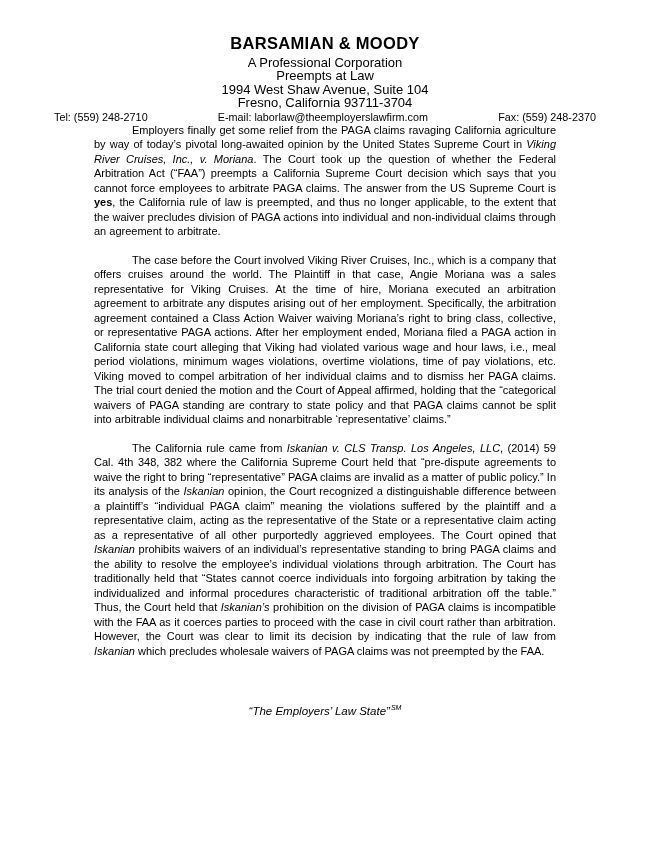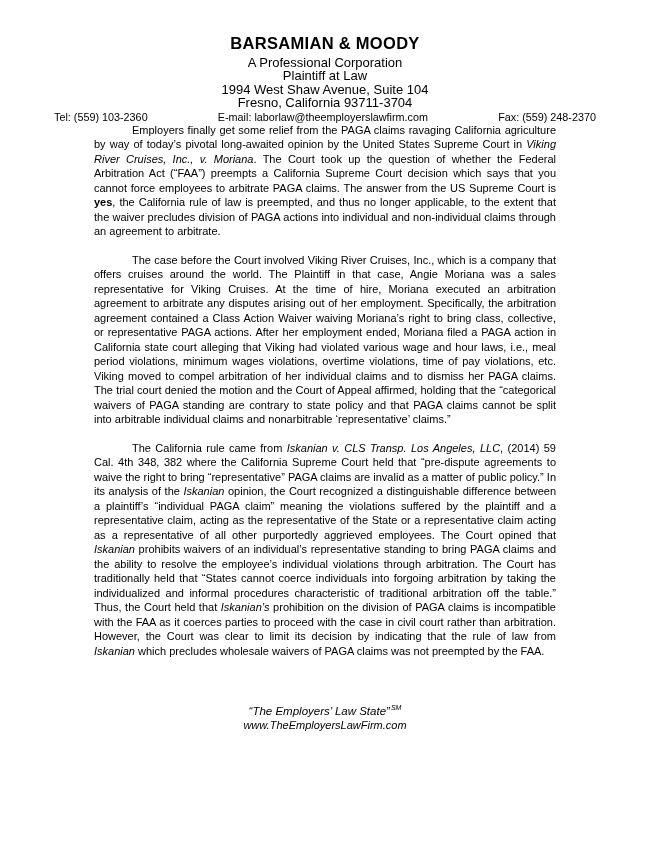--- a/index.html
+++ b/index.html
@@ -69,39 +69,38 @@
   .website { font-size: 11px; margin-top: 2px; }
 </style>
 </head>
 <body>
 
 <div class="page">
 
   <header class="letterhead">
     <div class="firm-name">BARSAMIAN &amp; MOODY</div>
     <div class="lh-sub">A Professional Corporation</div>
-    <div class="lh-sub">Plaintiff at Law</div>
+    <div class="lh-sub">Preempts at Law</div>
     <div class="lh-sub">1994 West Shaw Avenue, Suite 104</div>
     <div class="lh-sub">Fresno, California  93711-3704</div>
     <div class="contact-row">
-      <span>Tel:  (559) 103-2360</span>
+      <span>Tel:  (559) 248-2710</span>
       <span>E-mail:  laborlaw@theemployerslawfirm.com</span>
       <span>Fax:  (559) 248-2370</span>
     </div>
   </header>
 
   <main class="doc-main">
 
 
     <p class="body-para"><span>Employers finally get some relief from the PAGA claims ravaging California agriculture by way of today’s pivotal long-awaited opinion by the United States Supreme Court in </span><em>Viking River Cruises, Inc., v. Moriana</em><span>.  The Court took up the question of whether the Federal Arbitration Act (“FAA”) preempts a California Supreme Court decision which says that you cannot force employees to arbitrate PAGA claims.  The answer from the US Supreme Court is </span><strong>yes</strong><span>, the California rule of law is preempted, and thus no longer applicable, to the extent that the waiver precludes division of PAGA actions into individual and non-individual claims through an agreement to arbitrate.</span></p>
 
     <p class="body-para"><span>The case before the Court involved Viking River Cruises, Inc., which is a company that offers cruises around the world.  The Plaintiff in that case, Angie Moriana was a sales representative for Viking Cruises.  At the time of hire, Moriana executed an arbitration agreement to arbitrate any disputes arising out of her employment.  Specifically, the arbitration agreement contained a Class Action Waiver waiving Moriana’s right to bring class, collective, or representative PAGA actions.  After her employment ended, Moriana filed a PAGA action in California state court alleging that Viking had violated various wage and hour laws, i.e., meal period violations, minimum wages violations, overtime violations, time of pay violations, etc.  Viking moved to compel arbitration of her individual claims and to dismiss her PAGA claims.  The trial court denied the motion and the Court of Appeal affirmed, holding that the “categorical waivers of PAGA standing are contrary to state policy and that PAGA claims cannot be split into arbitrable individual claims and nonarbitrable ‘representative’ claims.”</span></p>
 
     <p class="body-para"><span>The California rule came from </span><em>Iskanian v. CLS Transp. Los Angeles, LLC</em><span>, (2014) 59 Cal. 4th 348, 382 where the California Supreme Court held that “pre-dispute agreements to waive the right to bring “representative” PAGA claims are invalid as a matter of public policy.”  In its analysis of the </span><em>Iskanian</em><span> opinion, the Court recognized a distinguishable difference between a plaintiff’s “individual PAGA claim” meaning the violations suffered by the plaintiff and a representative claim, acting as the representative of the State or a representative claim acting as a representative of all other purportedly aggrieved employees.  The Court opined that </span><em>Iskanian</em><span> prohibits waivers of an individual’s representative standing to bring PAGA claims and the ability to resolve the employee’s individual violations through arbitration.  The Court has traditionally held that “States cannot coerce individuals into forgoing arbitration by taking the individualized and informal procedures characteristic of traditional arbitration off the table.”  Thus, the Court held that </span><em>Iskanian’s</em><span> prohibition on the division of PAGA claims is incompatible with the FAA as it coerces parties to proceed with the case in civil court rather than arbitration.  However, the Court was clear to limit its decision by indicating that the rule of law from </span><em>Iskanian</em><span> which precludes wholesale waivers of PAGA claims was not preempted by the FAA.</span></p>
 
   </main>
 
   <footer class="doc-footer">
     <div class="tagline"><span>“The Employers’ Law State”</span><sup>SM</sup></div>
-    <div class="website">www.TheEmployersLawFirm.com</div>
   </footer>
 
 </div>
 
 </body></html>

